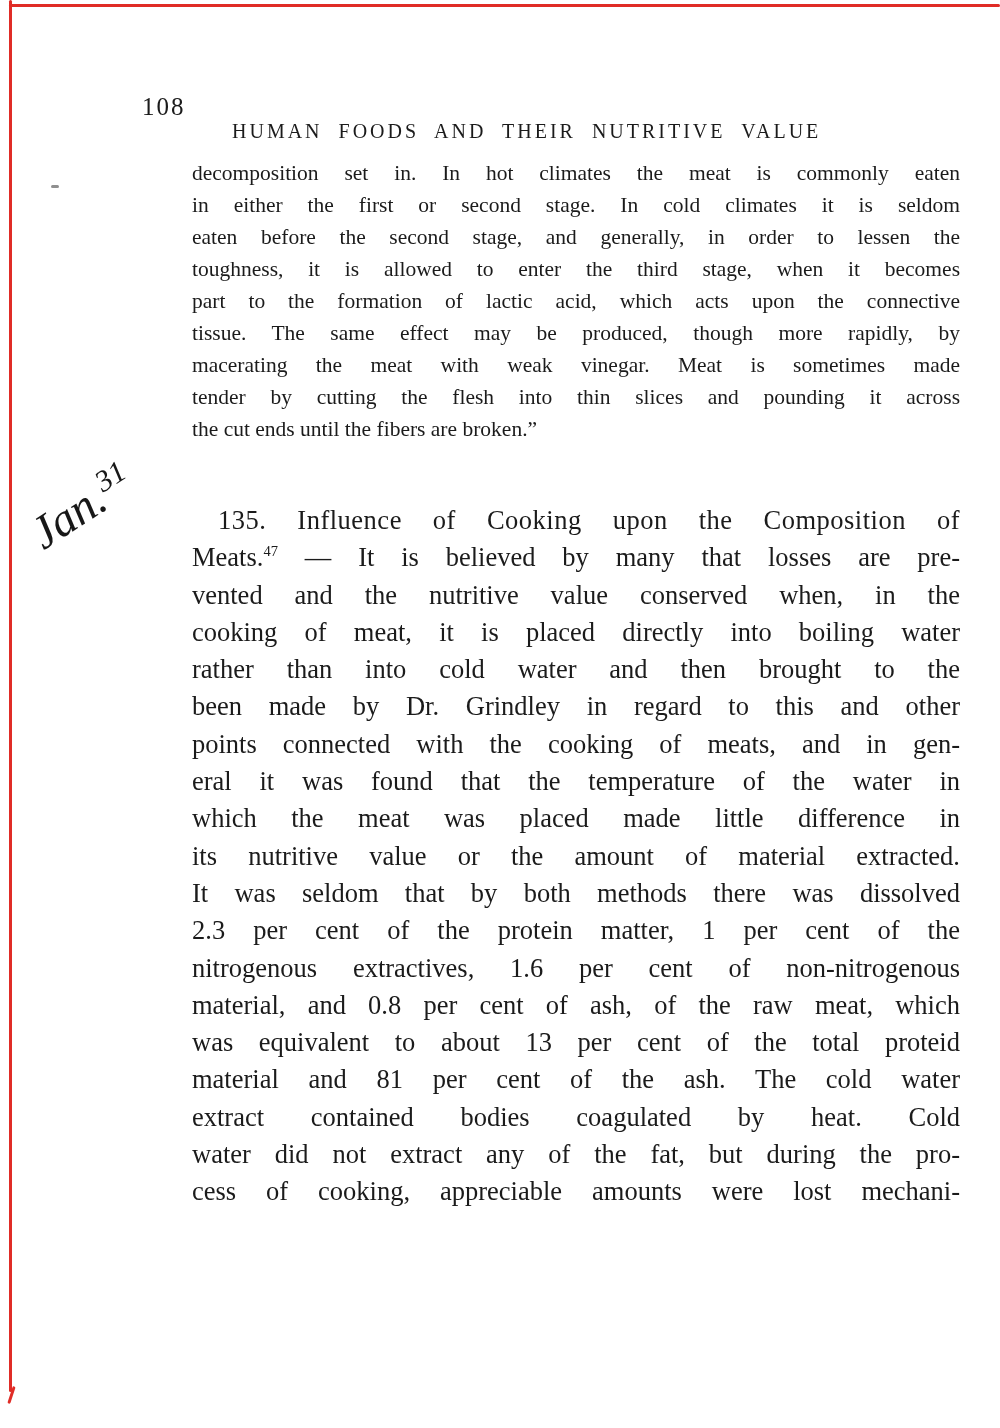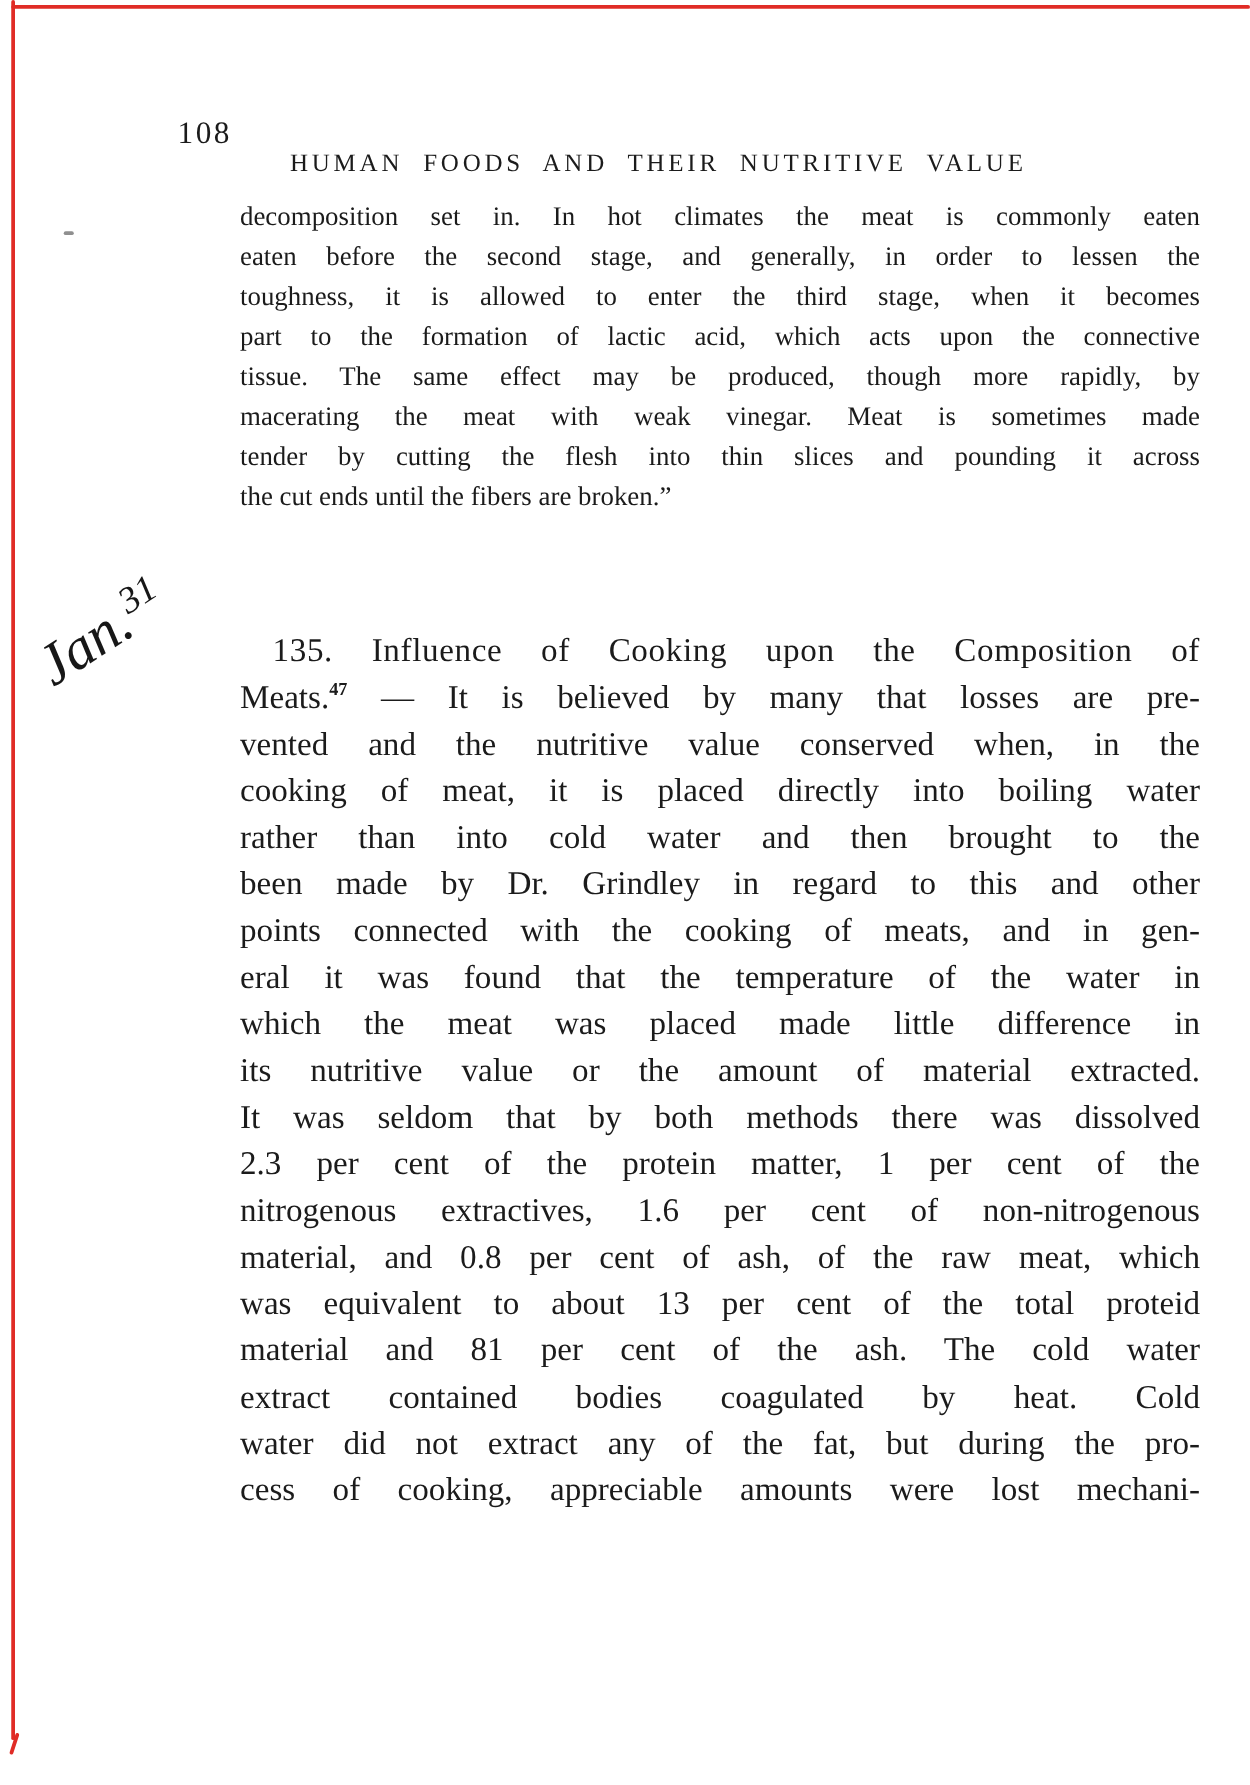--- a/index.html
+++ b/index.html
@@ -69,21 +69,21 @@
     text-align-last: left;
   }
   .heading-line {
     font-weight: normal;
     text-indent: 26px;
     letter-spacing: 0.5px;
   }
   .bold { font-weight: normal; }
   sup.fn {
     font-size: 0.55em; vertical-align: super; line-height: 0;
-    font-weight: bold;
+    font-weight: normal;
   }
 
   
   .annotation {
     position: absolute; left: 38px; top: 489px;
     width: 170px;
     transform: rotate(-33deg);
     transform-origin: 20% 80%;
     font-style: italic;
     font-size: 47px;
@@ -109,20 +109,21 @@
   <div class="pageno">108</div>
   <div class="running-title">HUMAN FOODS AND THEIR NUTRITIVE VALUE</div>
 
   <div class="annotation">
     <span>Jan.</span><span class="day">31</span>
   </div>
 
   <div class="para para1">
     <div>
         <div class="line">decomposition set in. In hot climates the meat is commonly eaten</div>
+        <div class="line">in either the first or second stage. In cold climates it is seldom</div>
         <div class="line">eaten before the second stage, and generally, in order to lessen the</div>
         <div class="line">toughness, it is allowed to enter the third stage, when it becomes</div>
         <div class="line">part to the formation of lactic acid, which acts upon the connective</div>
         <div class="line">tissue. The same effect may be produced, though more rapidly, by</div>
         <div class="line">macerating the meat with weak vinegar. Meat is sometimes made</div>
         <div class="line">tender by cutting the flesh into thin slices and pounding it across</div>
       </div>
     <div class="line last">the cut ends until the fibers are broken.”</div>
   </div>
 

